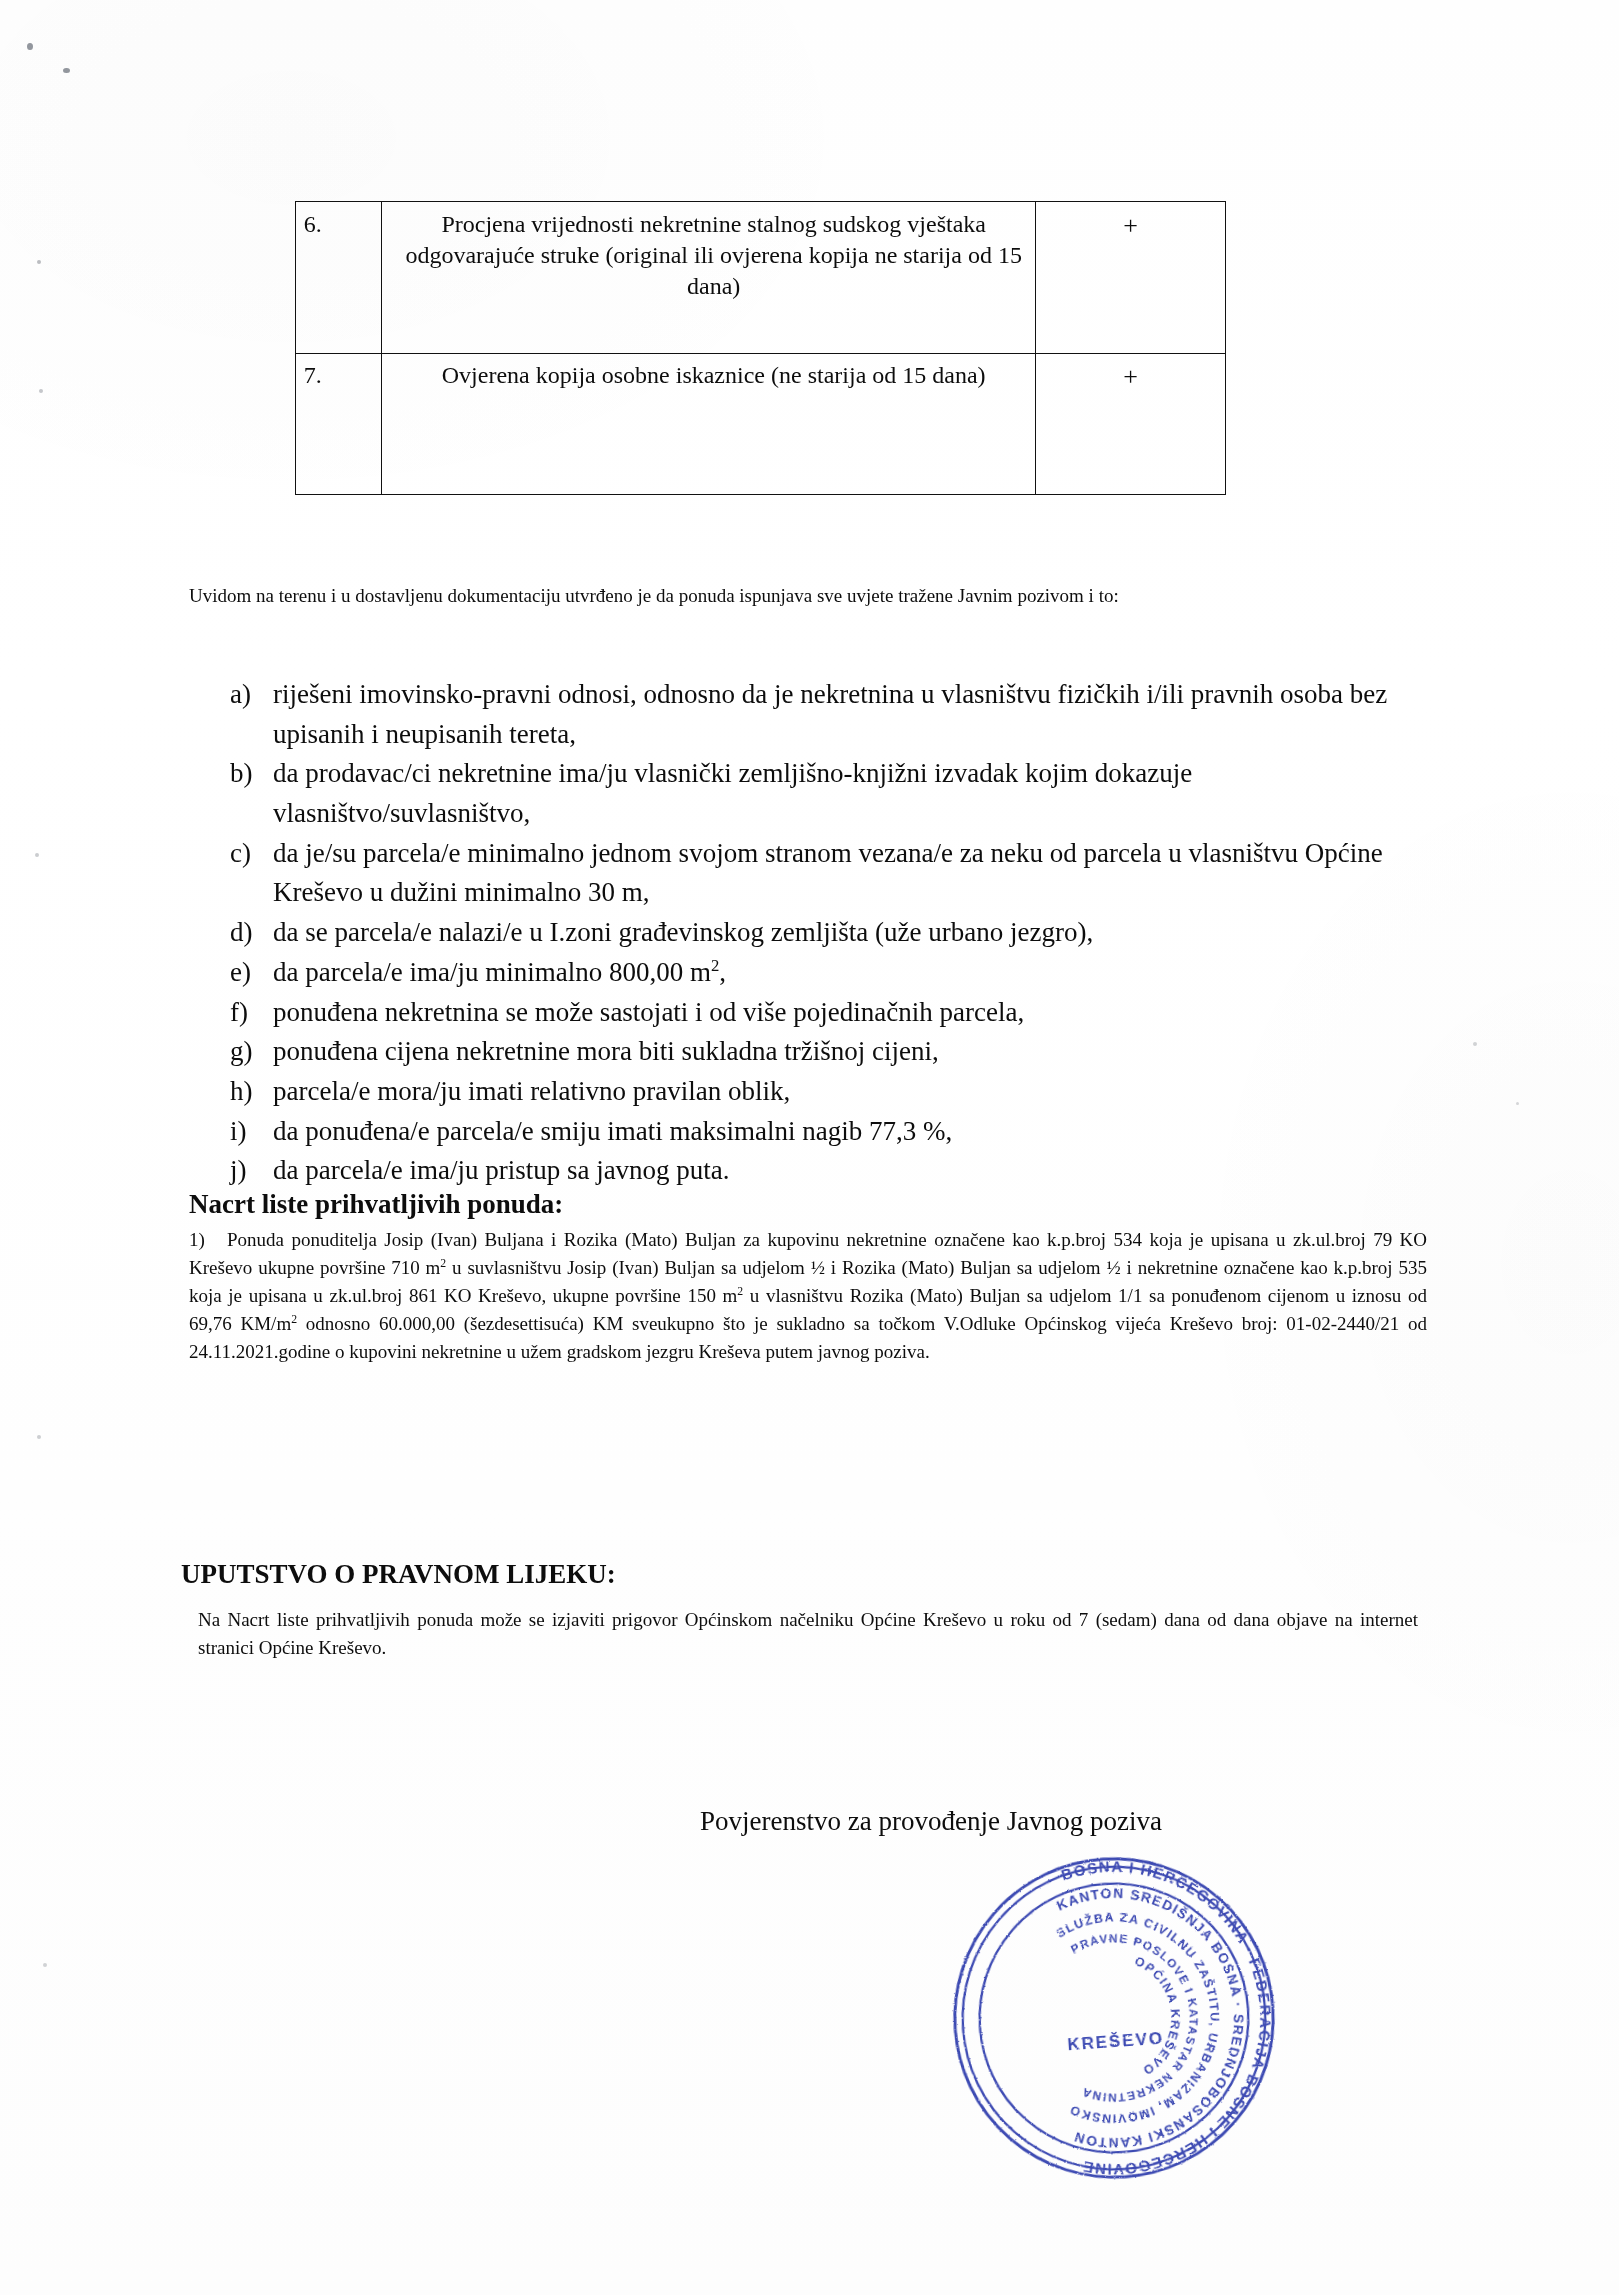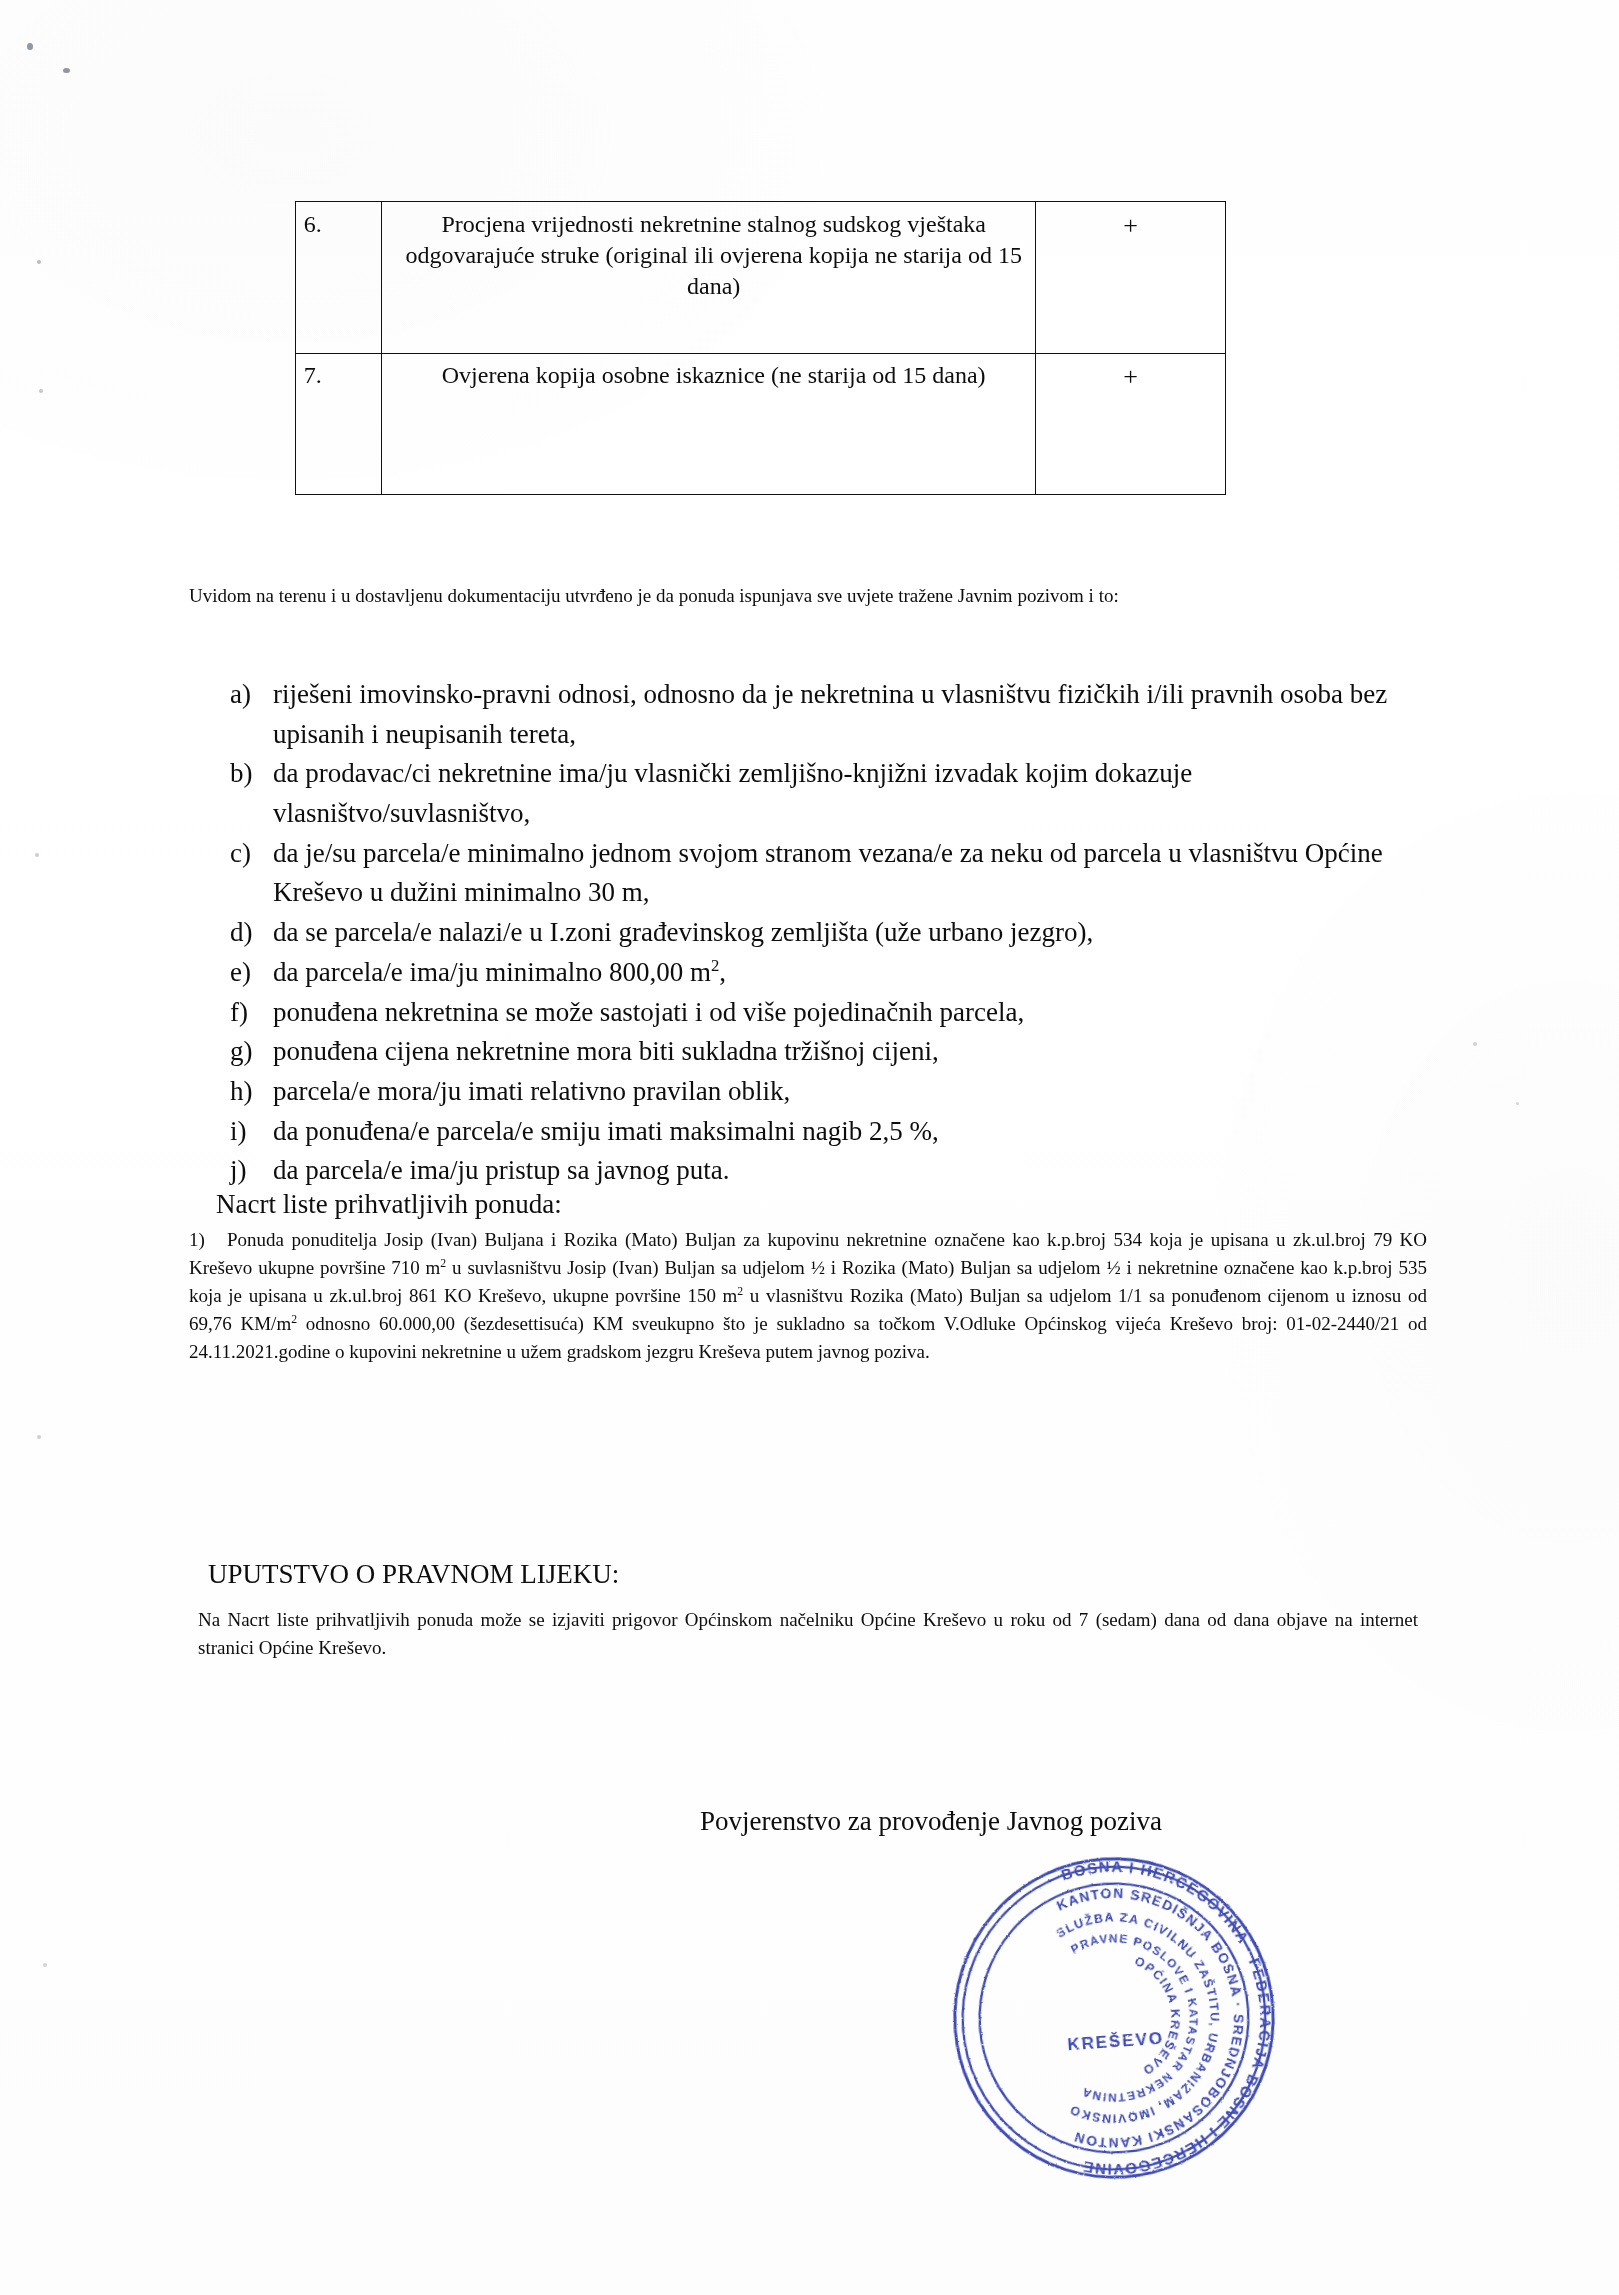--- a/index.html
+++ b/index.html
@@ -92,23 +92,22 @@
     flex: 0 0 43px;
     text-align: left;
   }
   .lettered .txt {
     flex: 1 1 auto;
   }
   sup { font-size: .62em; vertical-align: super; line-height: 0; }
 
   .heading {
     position: absolute;
-    font-weight: normal;
+    font-weight: bold;
     font-size: 27px;
-    margin-left: 27px;
   }
   .nacrt-head { left: 189px; top: 1189px; }
 
   .nacrt-body {
     left: 189px;
     top: 1226px;
     width: 1238px;
     text-align: justify;
     text-justify: inter-word;
   }
@@ -204,21 +203,21 @@
     <div class="li">
       <span class="marker">g)</span>
       <span class="txt">ponuđena cijena nekretnine mora biti sukladna tržišnoj cijeni,</span>
     </div>
     <div class="li">
       <span class="marker">h)</span>
       <span class="txt">parcela/e mora/ju imati relativno pravilan oblik,</span>
     </div>
     <div class="li">
       <span class="marker">i)</span>
-      <span class="txt">da ponuđena/e parcela/e smiju imati maksimalni nagib 2,5 %,</span>
+      <span class="txt">da ponuđena/e parcela/e smiju imati maksimalni nagib 77,3 %,</span>
     </div>
     <div class="li">
       <span class="marker">j)</span>
       <span class="txt">da parcela/e ima/ju pristup sa javnog puta.</span>
     </div>
   </div>
 
   <div class="heading nacrt-head">Nacrt liste prihvatljivih ponuda:</div>
   <div class="block nacrt-body">
     <span>1)</span>

